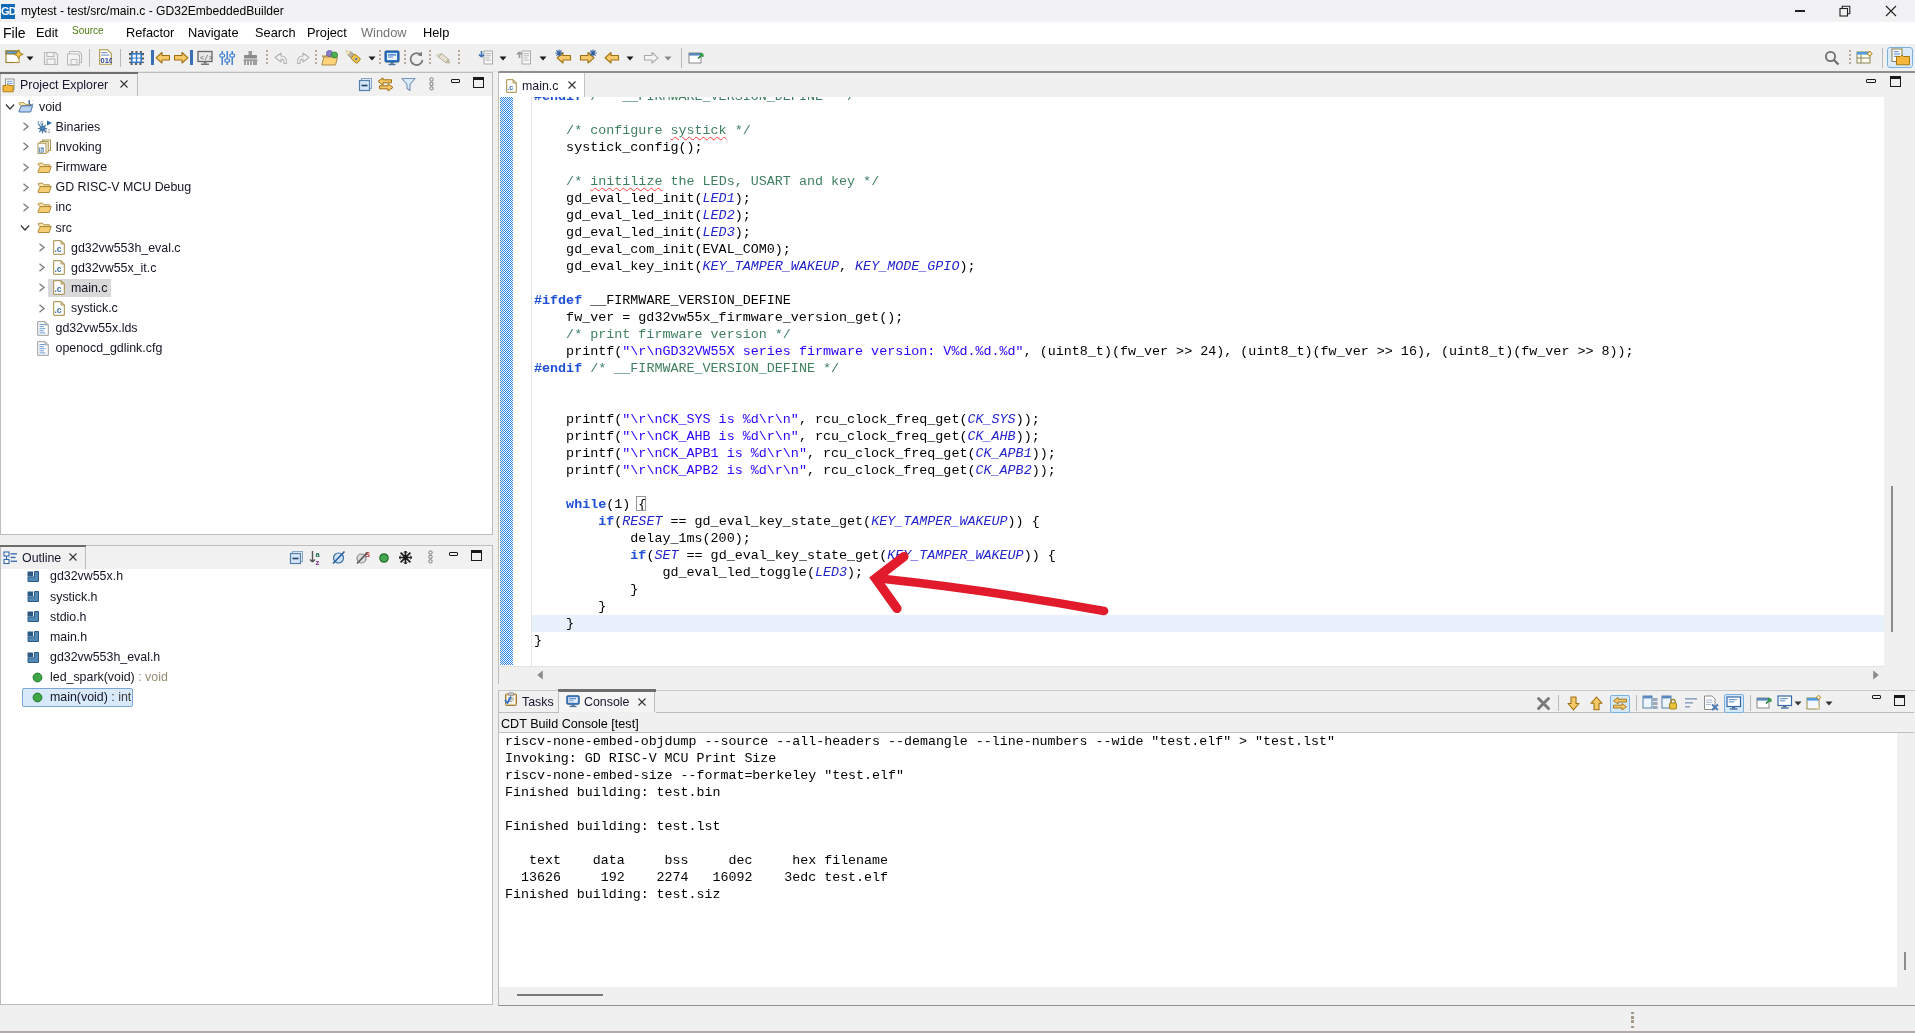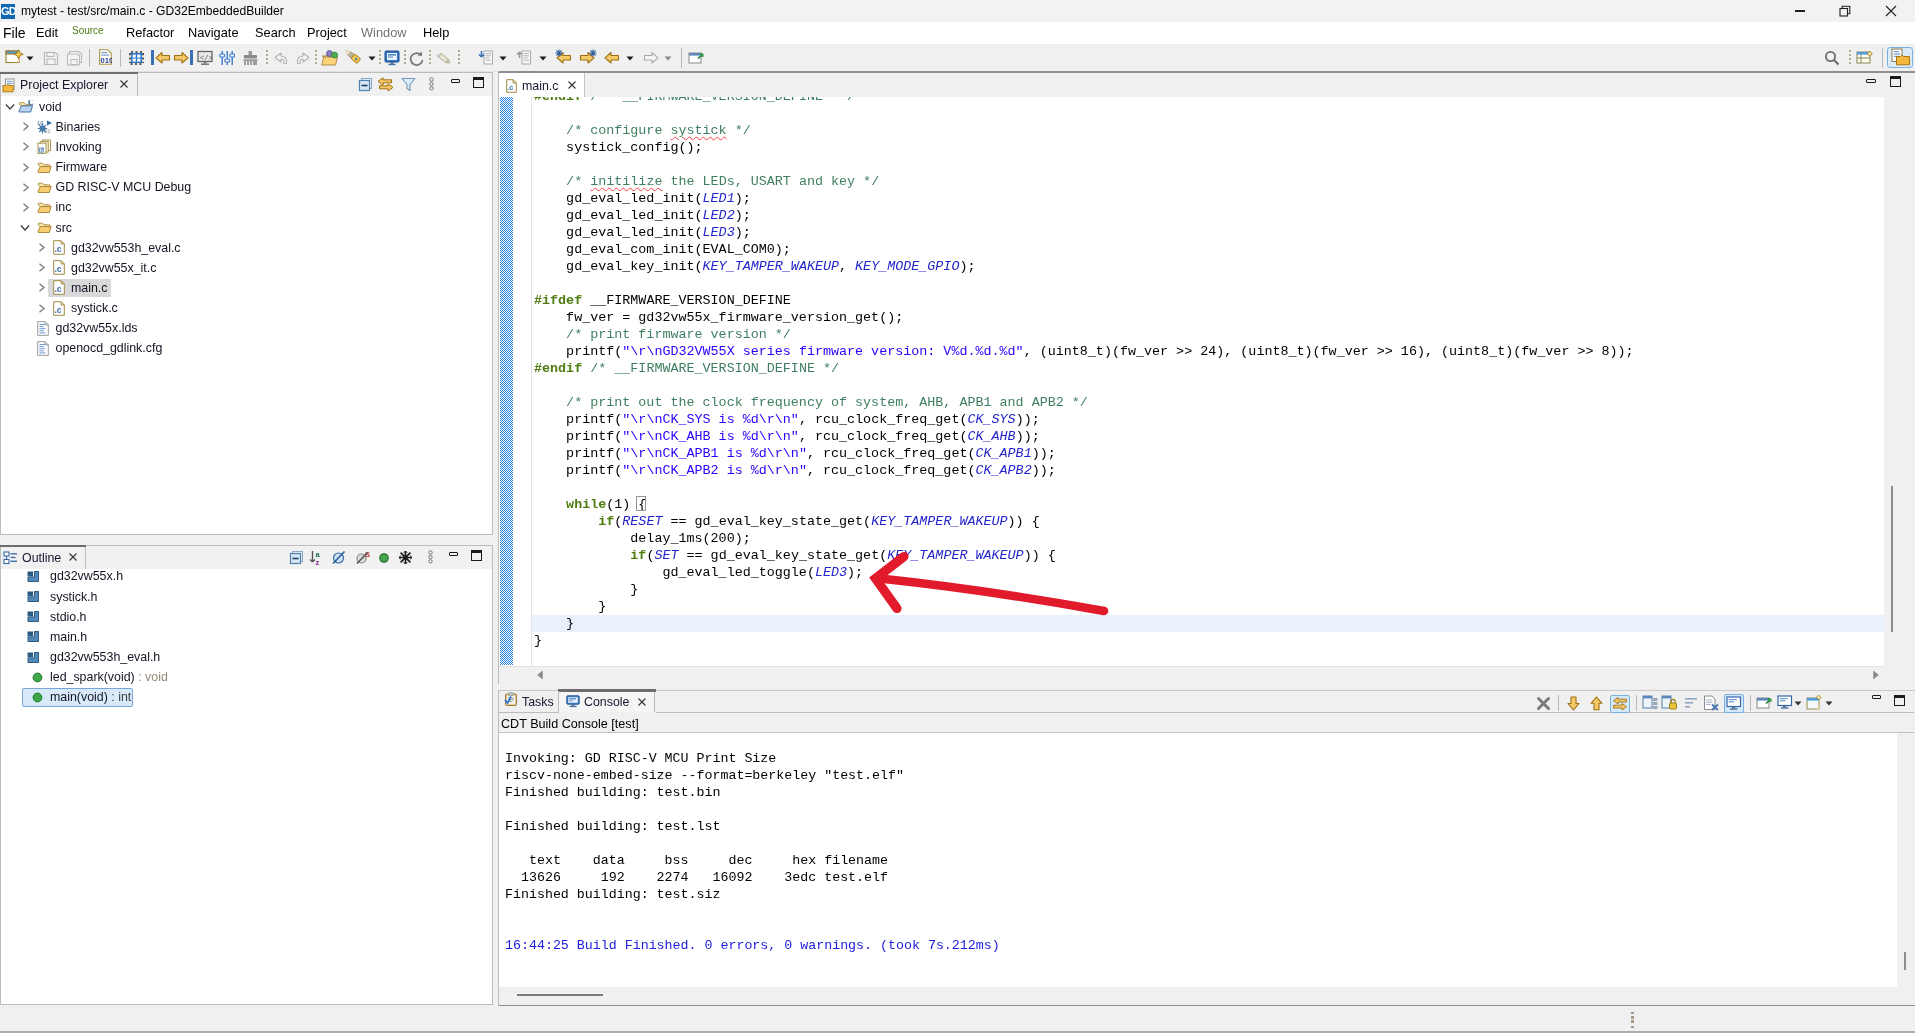--- a/index.html
+++ b/index.html
@@ -1,19 +1,19 @@
 <!DOCTYPE html>
 <html><head><meta charset="utf-8"><style>
 *{margin:0;padding:0;box-sizing:border-box}
 html,body{width:1915px;height:1033px;overflow:hidden;background:#f0f0f0;
  font-family:"Liberation Sans",sans-serif;-webkit-font-smoothing:antialiased}
 .abs{position:absolute}
 .mono{font-family:"Liberation Mono",monospace}
 
-.k{color:#4d7c0f;font-weight:bold}
+.k{color:#1d4ed8;font-weight:bold}
 .c{color:#3f7f5f}
 .s{color:#2a00ff}
 .e{color:#2323cc;font-style:italic}
 .sq{text-decoration:underline;text-decoration-style:wavy;text-decoration-color:#fa4040;text-decoration-thickness:1px;text-underline-offset:2px}
 .codeline{position:absolute;left:0;white-space:pre;height:17px;line-height:17px}
 .trow{position:absolute;white-space:nowrap;color:#141423;font-size:12.4px;line-height:18px}
 </style></head><body>
 <div class="abs" style="left:0;top:0;width:1915px;height:22px;background:#f2f1f3"></div>
 <div class="abs" style="left:1px;top:4px;width:14px;height:15px;background:#1168b4"></div>
 <div class="abs" style="left:1px;top:4px;width:14px;height:15px;color:#fff;font-weight:bold;font-size:11px;text-align:center;line-height:15px;letter-spacing:-0.9px">GD</div>
@@ -496,21 +496,20 @@
     <div class="codeline" style="top:126.6px">    gd_eval_led_init(<span class="e">LED3</span>);</div>
     <div class="codeline" style="top:143.6px">    gd_eval_com_init(EVAL_COM0);</div>
     <div class="codeline" style="top:160.6px">    gd_eval_key_init(<span class="e">KEY_TAMPER_WAKEUP</span>, <span class="e">KEY_MODE_GPIO</span>);</div>
     <div class="codeline" style="top:177.6px"></div>
     <div class="codeline" style="top:194.6px"><span class="k">#ifdef</span> __FIRMWARE_VERSION_DEFINE</div>
     <div class="codeline" style="top:211.6px">    fw_ver = gd32vw55x_firmware_version_get();</div>
     <div class="codeline" style="top:228.6px">    <span class="c">/* print firmware version */</span></div>
     <div class="codeline" style="top:245.6px">    printf(<span class="s">"\r\nGD32VW55X series firmware version: V%d.%d.%d"</span>, (uint8_t)(fw_ver &gt;&gt; 24), (uint8_t)(fw_ver &gt;&gt; 16), (uint8_t)(fw_ver &gt;&gt; 8));</div>
     <div class="codeline" style="top:262.6px"><span class="k">#endif</span> <span class="c">/* __FIRMWARE_VERSION_DEFINE */</span></div>
     <div class="codeline" style="top:279.6px"></div>
-    <div class="codeline" style="top:296.6px">    <span class="c">/* print out the clock frequency of system, AHB, APB1 and APB2 */</span></div>
     <div class="codeline" style="top:313.6px">    printf(<span class="s">"\r\nCK_SYS is %d\r\n"</span>, rcu_clock_freq_get(<span class="e">CK_SYS</span>));</div>
     <div class="codeline" style="top:330.6px">    printf(<span class="s">"\r\nCK_AHB is %d\r\n"</span>, rcu_clock_freq_get(<span class="e">CK_AHB</span>));</div>
     <div class="codeline" style="top:347.6px">    printf(<span class="s">"\r\nCK_APB1 is %d\r\n"</span>, rcu_clock_freq_get(<span class="e">CK_APB1</span>));</div>
     <div class="codeline" style="top:364.6px">    printf(<span class="s">"\r\nCK_APB2 is %d\r\n"</span>, rcu_clock_freq_get(<span class="e">CK_APB2</span>));</div>
     <div class="codeline" style="top:381.6px"></div>
     <div class="codeline" style="top:398.6px">    <span class="k">while</span>(1) {</div>
     <div class="codeline" style="top:415.6px">        <span class="k">if</span>(<span class="e">RESET</span> == gd_eval_key_state_get(<span class="e">KEY_TAMPER_WAKEUP</span>)) {</div>
     <div class="codeline" style="top:432.6px">            delay_1ms(200);</div>
     <div class="codeline" style="top:449.6px">            <span class="k">if</span>(<span class="e">SET</span> == gd_eval_key_state_get(<span class="e">KEY_TAMPER_WAKEUP</span>)) {</div>
     <div class="codeline" style="top:466.6px">                gd_eval_led_toggle(<span class="e">LED3</span>);</div>
@@ -638,32 +637,32 @@
   </svg>
 <svg class="abs" style="left:1825px;top:701px" width="8" height="5" viewBox="0 0 8 5">
     <path d="M0.5 0.5 L7.5 0.5 L4 4.5 Z" fill="#333"></path>
   </svg>
 <div class="abs" style="left:1871.5px;top:695px;width:9px;height:4px;border:1.5px solid #1a1a1a;border-radius:1px"></div>
 <div class="abs" style="left:1894px;top:694.5px;width:10.5px;height:11px;border:1.5px solid #1a1a1a;border-top-width:3.4px"></div>
 <div class="abs" style="left:501px;top:716.5px;font-size:12.6px;color:#000">CDT Build Console [test]</div>
 <div class="abs" style="left:498.5px;top:731.7px;width:1415px;height:1px;background:#c0c0c0"></div>
 <div class="abs" style="left:498.5px;top:732.7px;width:1398.5px;height:254.3px;background:#fff"></div>
 <div class="abs mono" style="left:505px;top:732.7px;width:1390px;height:254px;overflow:hidden;font-size:13.31px;color:#000">
+    <div class="codeline" style="top:0.0px">riscv-none-embed-objdump --source --all-headers --demangle --line-numbers --wide "test.elf" &gt; "test.lst"</div>
     <div class="codeline" style="top:17.0px">Invoking: GD RISC-V MCU Print Size</div>
     <div class="codeline" style="top:34.0px">riscv-none-embed-size --format=berkeley "test.elf"</div>
     <div class="codeline" style="top:51.0px">Finished building: test.bin</div>
     <div class="codeline" style="top:68.0px"></div>
     <div class="codeline" style="top:85.0px">Finished building: test.lst</div>
     <div class="codeline" style="top:102.0px"></div>
     <div class="codeline" style="top:119.0px">   text    data     bss     dec     hex filename</div>
     <div class="codeline" style="top:136.0px">  13626     192    2274   16092    3edc test.elf</div>
     <div class="codeline" style="top:153.0px">Finished building: test.siz</div>
     <div class="codeline" style="top:170.0px"></div>
     <div class="codeline" style="top:187.0px"></div>
-    <div class="codeline" style="top:204.0px;color:#2020dd">16:44:25 Build Finished. 0 errors, 0 warnings. (took 7s.212ms)</div>
   </div>
 <div class="abs" style="left:1903.5px;top:951.5px;width:2.6px;height:18px;background:#8d8d8d"></div>
 <div class="abs" style="left:517px;top:994.2px;width:86px;height:2.2px;background:#7a7a7a"></div>
 <div class="abs" style="left:0;top:1005.9px;width:1915px;height:27.1px;background:#f0f0f0"></div>
 <div class="abs" style="left:1631px;top:1011.5px;width:2.6px;height:2.6px;background:#a39a88"></div>
 <div class="abs" style="left:1631px;top:1016px;width:2.6px;height:2.6px;background:#a39a88"></div>
 <div class="abs" style="left:1631px;top:1020.3px;width:2.6px;height:2.6px;background:#a39a88"></div>
 <div class="abs" style="left:1631px;top:1025.5px;width:2.6px;height:2.6px;background:#a39a88"></div>
 <div class="abs" style="left:0;top:1031px;width:1915px;height:2px;background:#b4aaaa"></div>
 </body></html>

